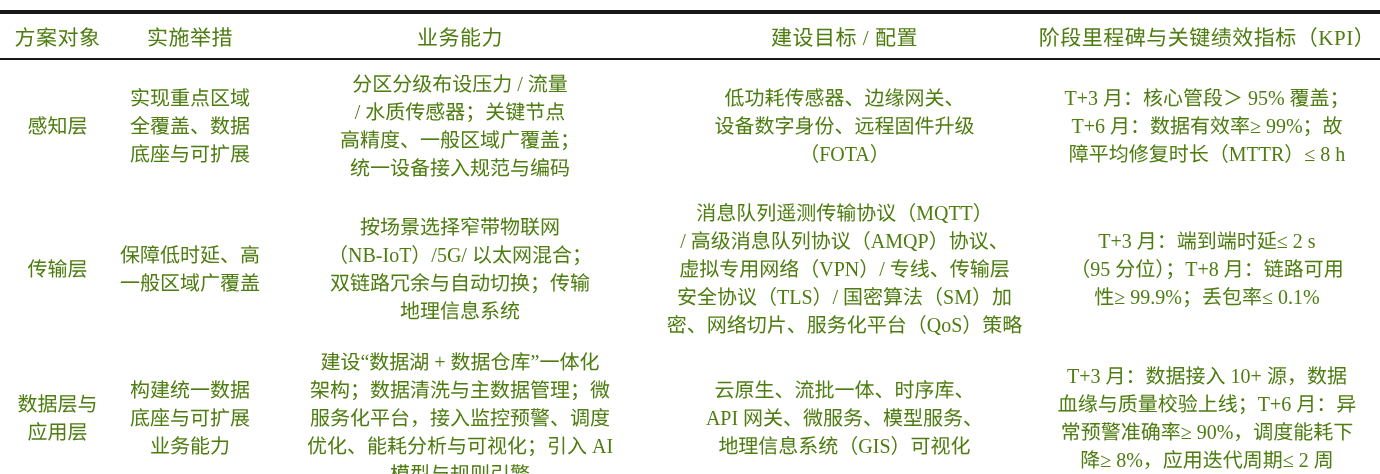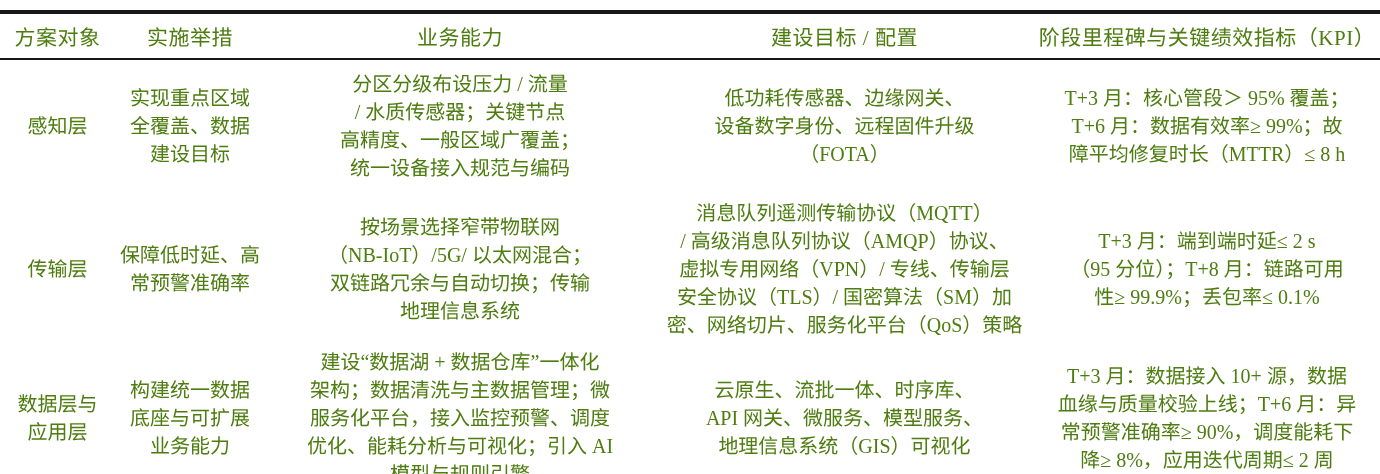--- a/index.html
+++ b/index.html
@@ -71,36 +71,36 @@
         <th>业务能力</th>
         <th>建设目标 / 配置</th>
         <th>阶段里程碑与关键绩效指标（KPI）</th>
       </tr>
     </thead>
     <tbody>
       <tr class="r1">
         <td>感知层</td>
         <td>实现重点区域
 全覆盖、数据
-建设目标</td>
+底座与可扩展</td>
         <td>分区分级布设压力 / 流量
 / 水质传感器；关键节点
 高精度、一般区域广覆盖；
 统一设备接入规范与编码</td>
         <td>低功耗传感器、边缘网关、
 设备数字身份、远程固件升级
 （FOTA）</td>
         <td>T+3 月：核心管段＞ 95% 覆盖；
 T+6 月：数据有效率≥ 99%；故
 障平均修复时长（MTTR）≤ 8 h</td>
       </tr>
       <tr class="r2">
         <td>传输层</td>
         <td>保障低时延、高
-常预警准确率</td>
+一般区域广覆盖</td>
         <td>按场景选择窄带物联网
 （NB-IoT）/5G/ 以太网混合；
 双链路冗余与自动切换；传输
 地理信息系统</td>
         <td>消息队列遥测传输协议（MQTT）
 / 高级消息队列协议（AMQP）协议、
 虚拟专用网络（VPN）/ 专线、传输层
 安全协议（TLS）/ 国密算法（SM）加
 密、网络切片、服务化平台（QoS）策略</td>
         <td>T+3 月：端到端时延≤ 2 s

